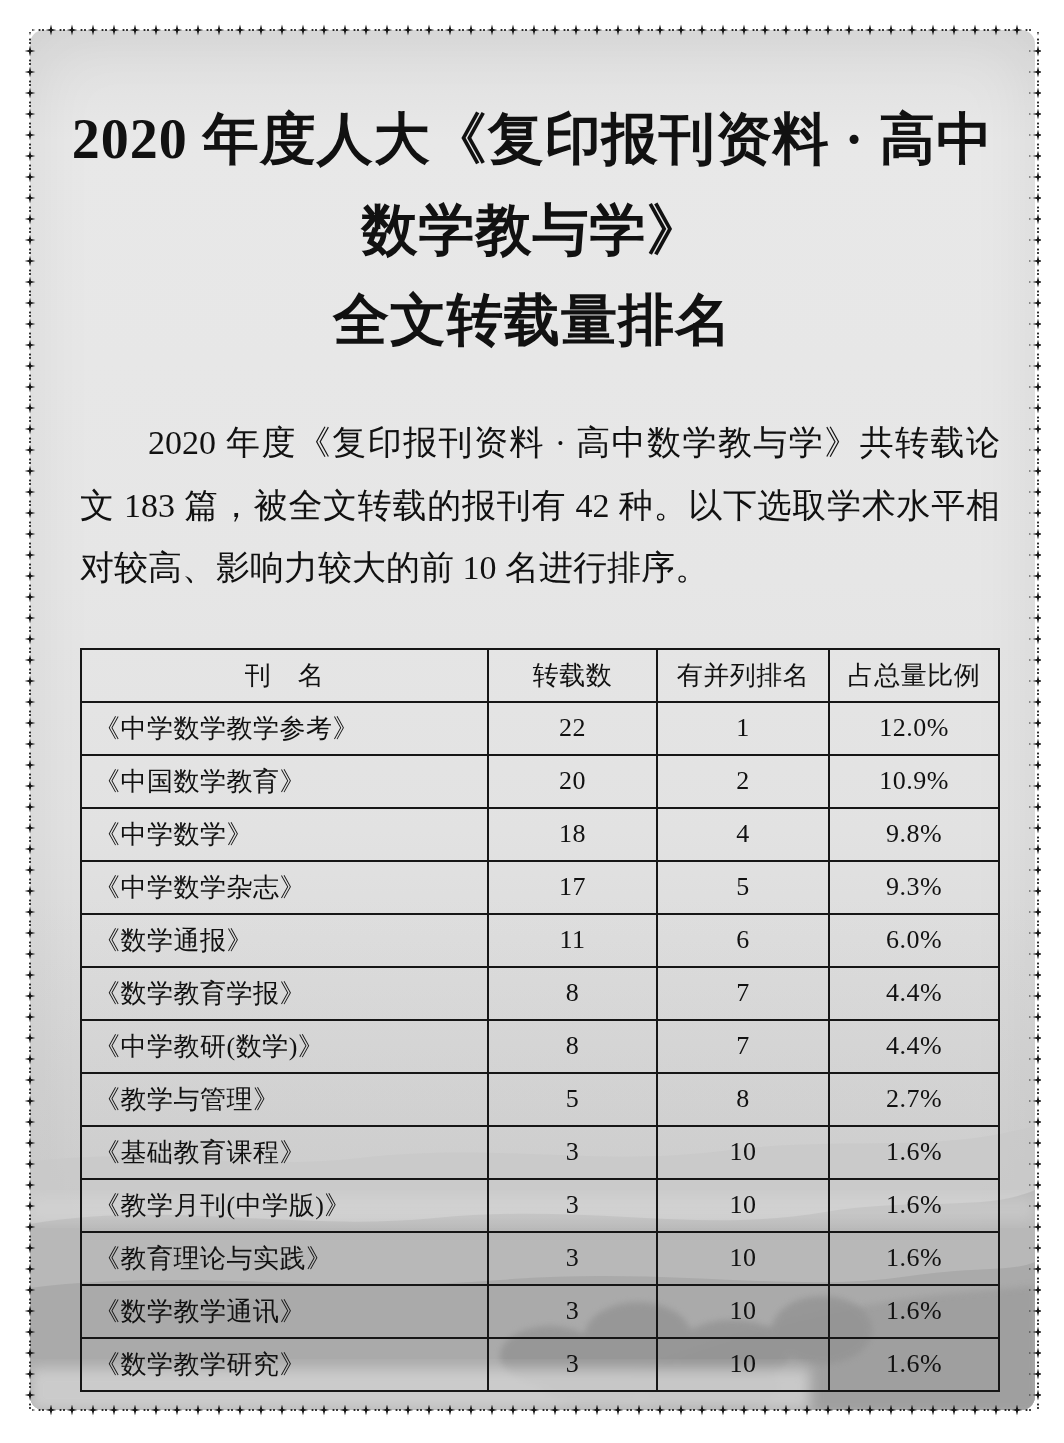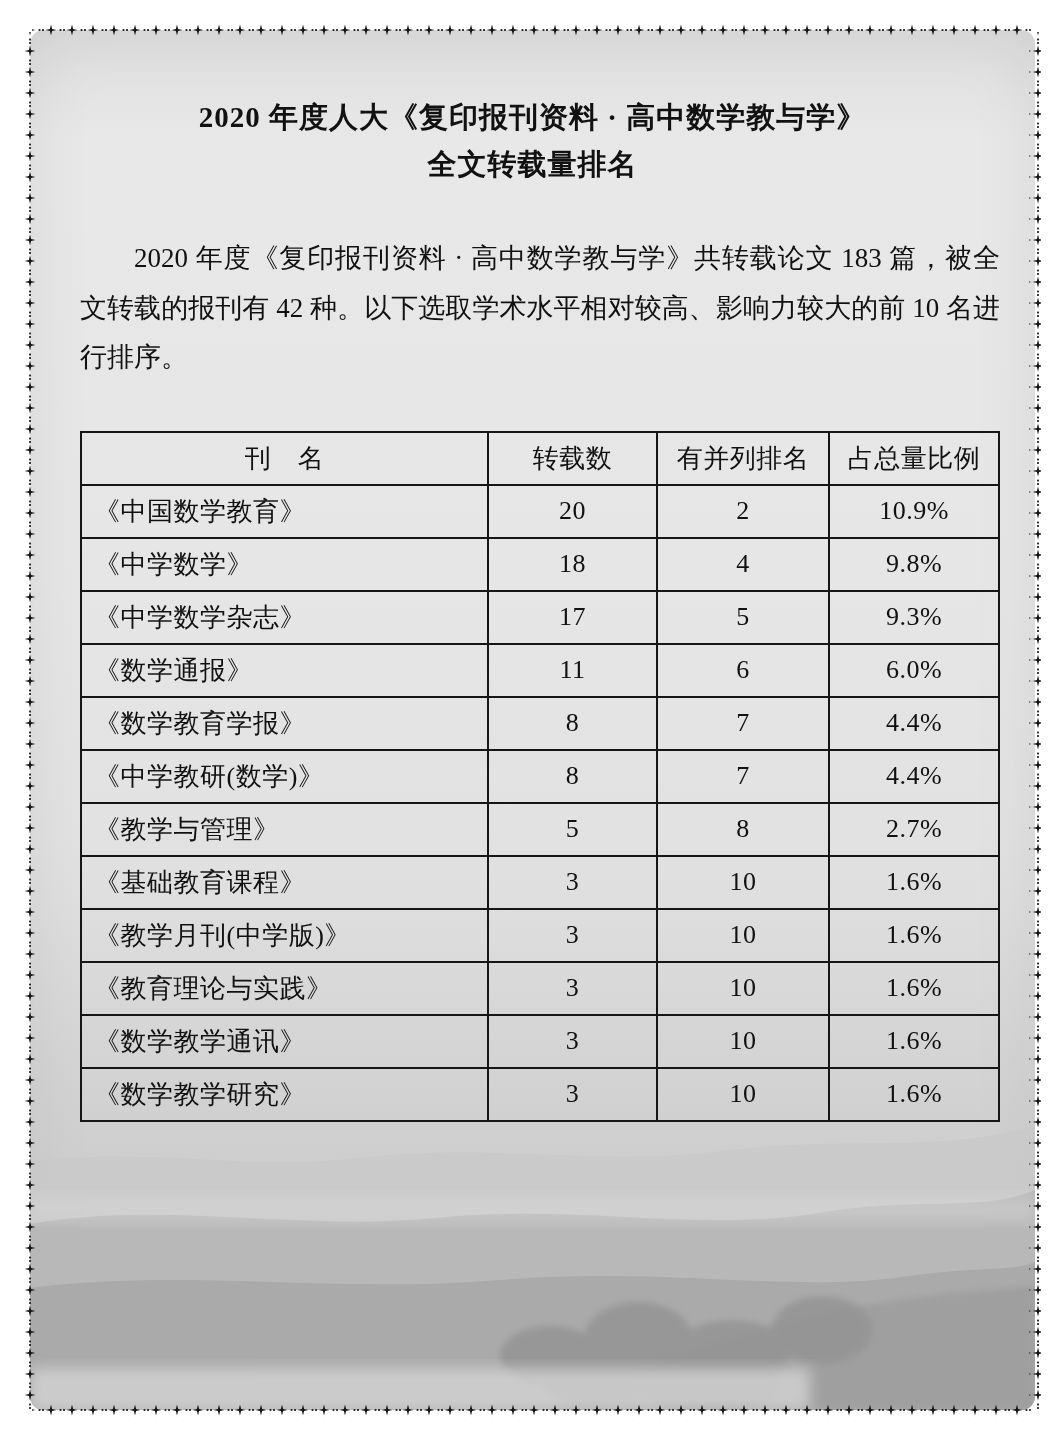--- a/index.html
+++ b/index.html
@@ -23,28 +23,28 @@
   
   .scenery{
     position:absolute;left:0;bottom:0;width:1005px;height:510px;
   }
   
   .content{position:relative;z-index:2;}
   .title{
     margin:64px 40px 0 40px;
     text-align:center;
     font-weight:700;
-    font-size:29px;
+    font-size:56px;
     line-height:1.62;
     letter-spacing:1px;
   }
   .intro{
     margin:46px 40px 0 50px;
     width:920px;
-    font-size:27px;
+    font-size:34px;
     line-height:1.84;
     text-align:justify;
     text-indent:2em;
   }
   
   table.rank{
     margin:48px 0 0 50px;
     width:918px;
     border-collapse:collapse;
     table-layout:fixed;
@@ -127,20 +127,26 @@
       </colgroup>
       <thead>
         <tr id="header-row">
             <th>刊　名</th>
             <th>转载数</th>
             <th>有并列排名</th>
             <th>占总量比例</th>
           </tr>
       </thead>
       <tbody id="table-body">
+          <tr>
+            <td class="col-name">《中学数学教学参考》</td>
+            <td class="col-num">22</td>
+            <td class="col-num">1</td>
+            <td class="col-num">12.0%</td>
+          </tr>
           <tr>
             <td class="col-name">《中国数学教育》</td>
             <td class="col-num">20</td>
             <td class="col-num">2</td>
             <td class="col-num">10.9%</td>
           </tr>
           <tr>
             <td class="col-name">《中学数学》</td>
             <td class="col-num">18</td>
             <td class="col-num">4</td>

